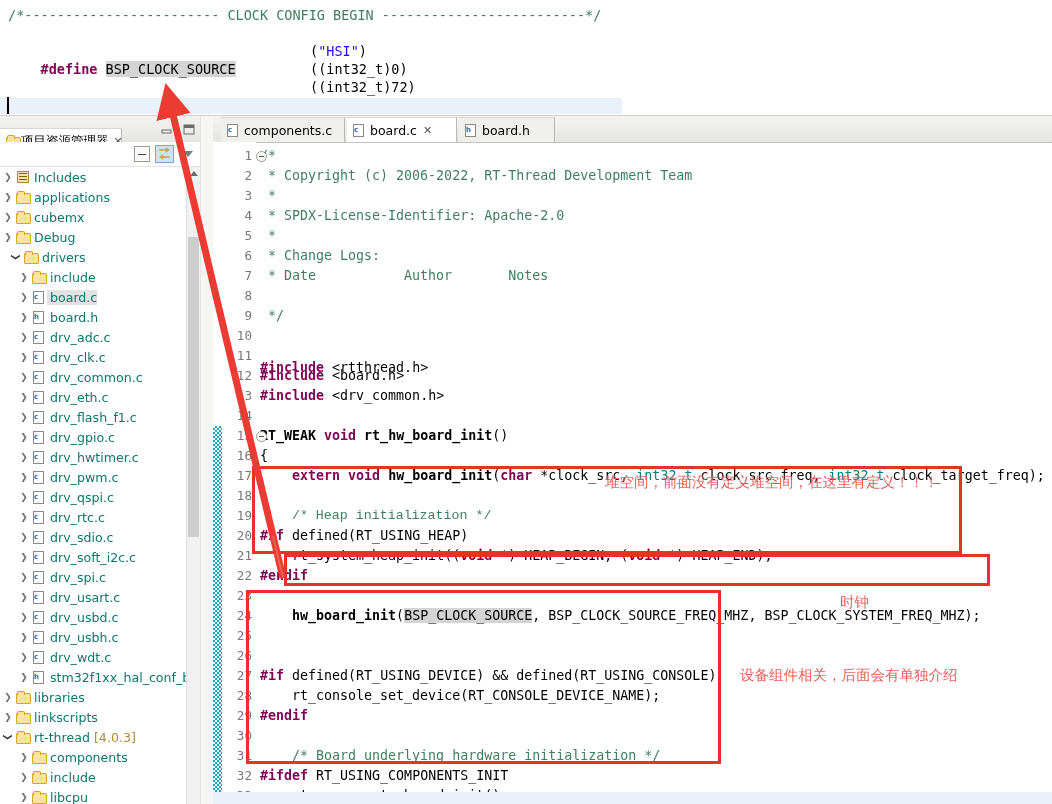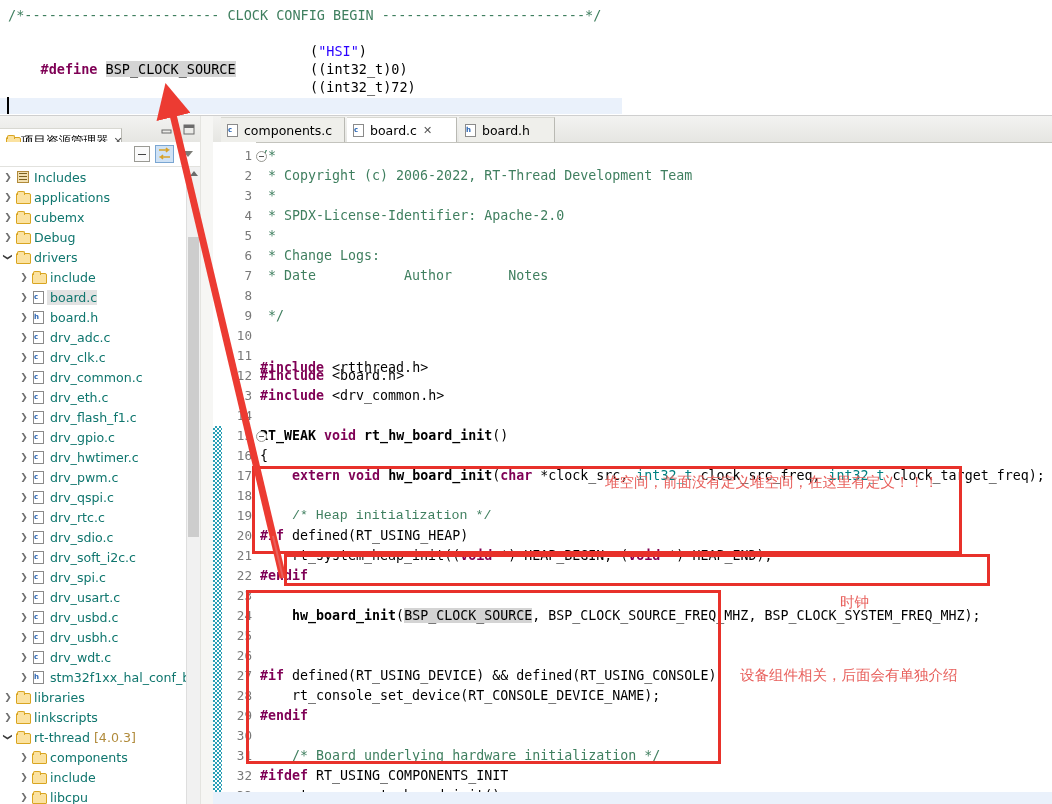--- a/index.html
+++ b/index.html
@@ -283,21 +283,21 @@
       <div class="trow" style="padding-left: 2px;">
         <span class="arrow">❯</span>
         <span class="ico folder"></span>
         <span class="tname">cubemx</span>
       </div>
       <div class="trow" style="padding-left: 2px;">
         <span class="arrow">❯</span>
         <span class="ico folder"></span>
         <span class="tname">Debug</span>
       </div>
-      <div class="trow" style="padding-left: 2px;">
+      <div class="trow" style="padding-left: 10px;">
         <span class="arrow open" style="transform: rotate(90deg); display: inline-block;">❯</span>
         <span class="ico folder"></span>
         <span class="tname">drivers</span>
       </div>
       <div class="trow" style="padding-left: 18px;">
         <span class="arrow">❯</span>
         <span class="ico folder"></span>
         <span class="tname">include</span>
       </div>
       <div class="trow" style="padding-left: 18px;">

